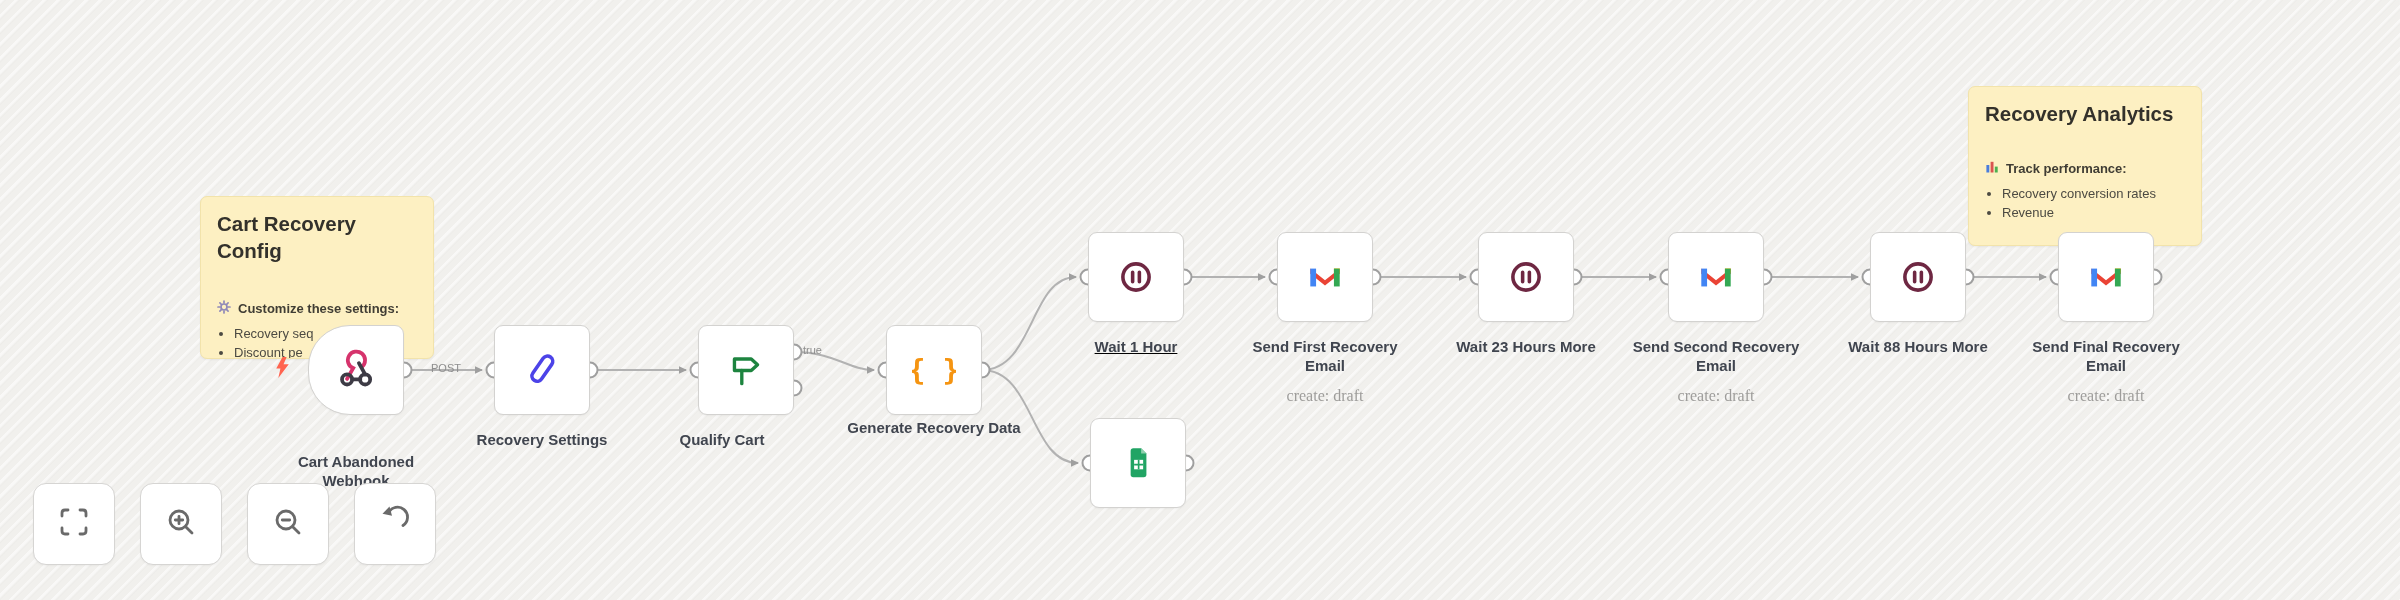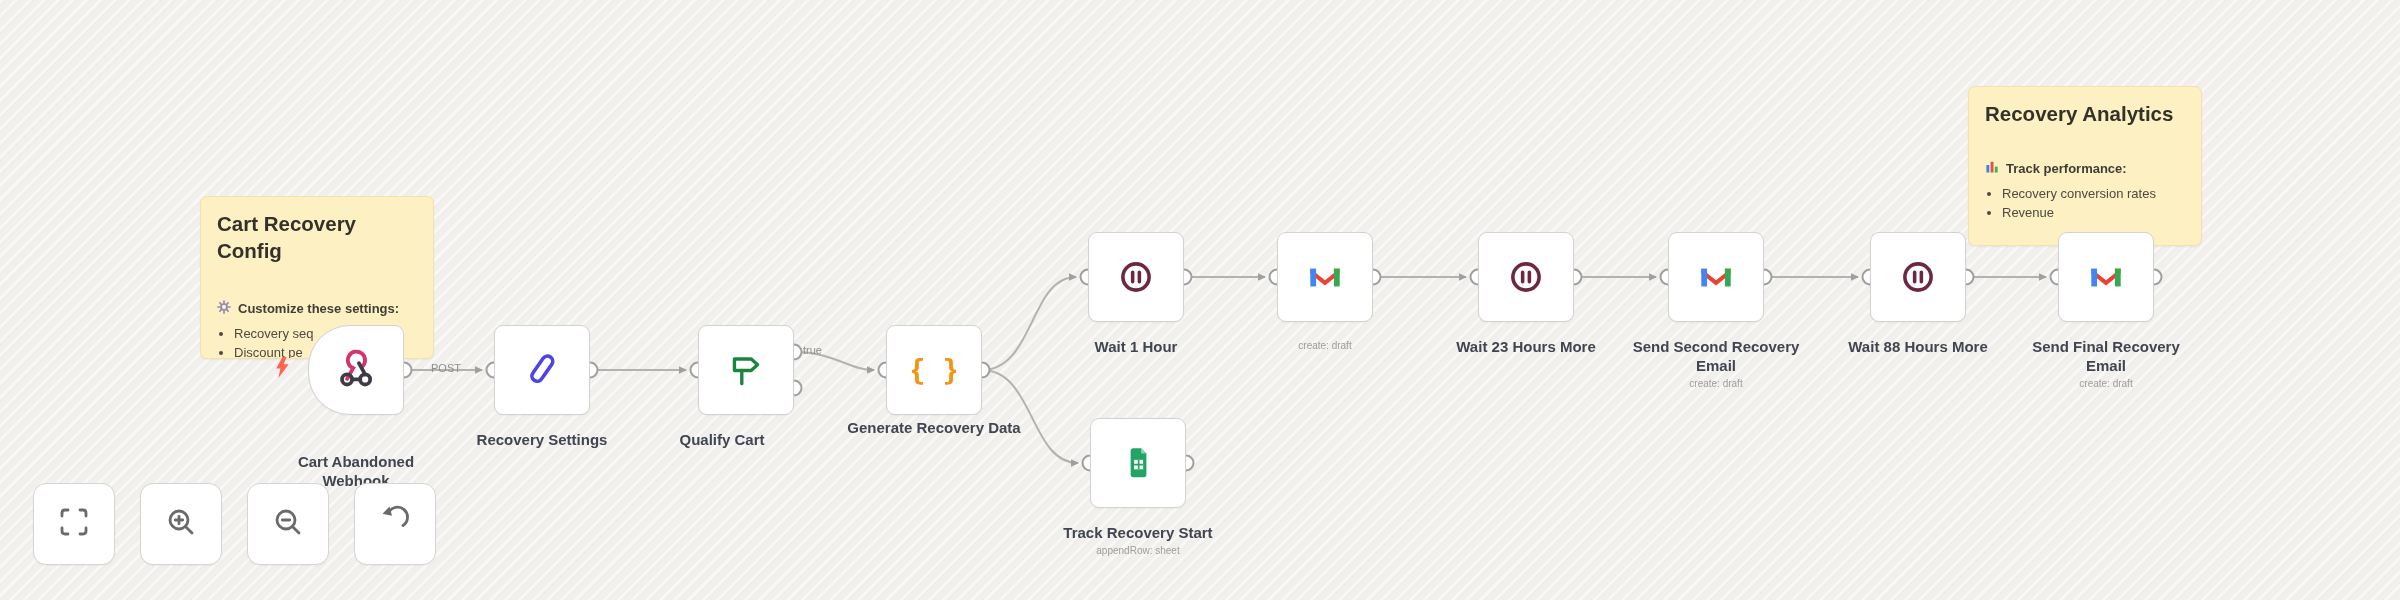--- a/index.html
+++ b/index.html
@@ -44,21 +44,21 @@
     width:96px;height:90px;background:#ffffff;
     border:1.7px solid #d3d2d0;border-radius:9px;
     display:flex;align-items:center;justify-content:center;
     box-shadow:0 1px 2px rgba(0,0,0,.04);
   }
   .node.trigger{border-radius:42px 9px 9px 42px;}
   .nicon{display:flex;align-items:center;justify-content:center;}
 
   .nlabel{position:absolute;z-index:3;text-align:center;}
   .nl-main{font-size:15px;font-weight:600;line-height:19px;color:#40454f;}
-  .nl-sub{font-size:10px;color:#9e9d9b;margin-top:3px;}
+  .nl-sub{font-size:16px;color:#9e9d9b;margin-top:12px;font-family:Liberation Serif, serif;}
 
   .bolt{position:absolute;z-index:3;}
 
   
   .controls{position:absolute;left:33px;top:483px;z-index:5;display:flex;gap:25px;}
   .ctrl{
     width:82px;height:82px;background:#fff;box-sizing:border-box;
     border:1.7px solid #d6d5d3;border-radius:13px;
     display:flex;align-items:center;justify-content:center;cursor:pointer;
     box-shadow:0 1px 2px rgba(0,0,0,.04);
@@ -215,35 +215,36 @@
   <div class="node" style="left:1088px;top:232px;">
     <span class="nicon">
       <svg width="42" height="42" viewBox="0 0 40 40">
           <g stroke="#6e2742" stroke-width="3.4" fill="none" stroke-linecap="round">
             <circle cx="20" cy="20" r="12.5"></circle>
             <path d="M16.8 15.5 V24.5 M23.2 15.5 V24.5"></path>
           </g>
         </svg>
     </span>
   </div>
-  <div class="nlabel" style="left:1041px;top:337px;width:190px;">
+  <div class="nlabel" style="left:1041px;top:337px;width:190px;text-decoration:underline;">
     <div class="nl-main">Wait 1 Hour</div>
   </div>
 
   <div class="node" style="left:1277px;top:232px;">
     <span class="nicon">
       <svg width="42" height="42" viewBox="0 0 40 40">
         <path d="M6 12 L20 23 L34 12 L34 17 L20 28 L6 17 Z" fill="#ea4335"></path>
         <path d="M28.5 12 L34 12 L34 16 L28.5 16.3 Z" fill="#fbbc04"></path>
         <rect x="6" y="12" width="5.5" height="17" fill="#4285f4"></rect>
         <rect x="28.5" y="12" width="5.5" height="17" fill="#34a853"></rect>
       </svg>
     </span>
   </div>
   <div class="nlabel" style="left:1240px;top:337px;width:170px;">
+    <div class="nl-main">Send First Recovery Email</div>
     <div class="nl-sub">create: draft</div>
   </div>
 
   <div class="node" style="left:1478px;top:232px;">
     <span class="nicon">
       <svg width="42" height="42" viewBox="0 0 40 40">
           <g stroke="#6e2742" stroke-width="3.4" fill="none" stroke-linecap="round">
             <circle cx="20" cy="20" r="12.5"></circle>
             <path d="M16.8 15.5 V24.5 M23.2 15.5 V24.5"></path>
           </g>
@@ -303,24 +304,20 @@
       <svg width="42" height="42" viewBox="0 0 40 40">
         <path d="M13 8.5 a2.5 2.5 0 0 1 2.5 -2.5 H23 L28 11 V31 a2.5 2.5 0 0 1 -2.5 2.5 H15.5 a2.5 2.5 0 0 1 -2.5 -2.5 Z" fill="#21a464"></path>
         <path d="M23 6 L28 11 H23 Z" fill="#8ed0ae"></path>
         <rect x="16.3" y="17" width="8.6" height="9" fill="#ffffff"></rect>
         <g stroke="#21a464" stroke-width="1.6">
             <path d="M20.6 17 V26 M16.3 21.5 H24.9"></path>
           </g>
       </svg>
     </span>
   </div>
-  <div class="nlabel" style="left:1043px;top:523px;width:190px;">
-    <div class="nl-main">Track Recovery Start</div>
-    <div class="nl-sub">appendRow: sheet</div>
-  </div>
 
   <div class="controls">
     <div class="ctrl">
       <span>
         <svg width="40" height="40" viewBox="0 0 40 40">
             <g stroke="#6a6a6a" stroke-width="2.8" fill="none" stroke-linecap="round">
           <path d="M8 14 V11 Q8 8 11 8 H14 M26 8 H29 Q32 8 32 11 V14 M32 26 V29 Q32 32 29 32 H26 M14 32 H11 Q8 32 8 29 V26"></path>
         </g>
           </svg>
       </span>

